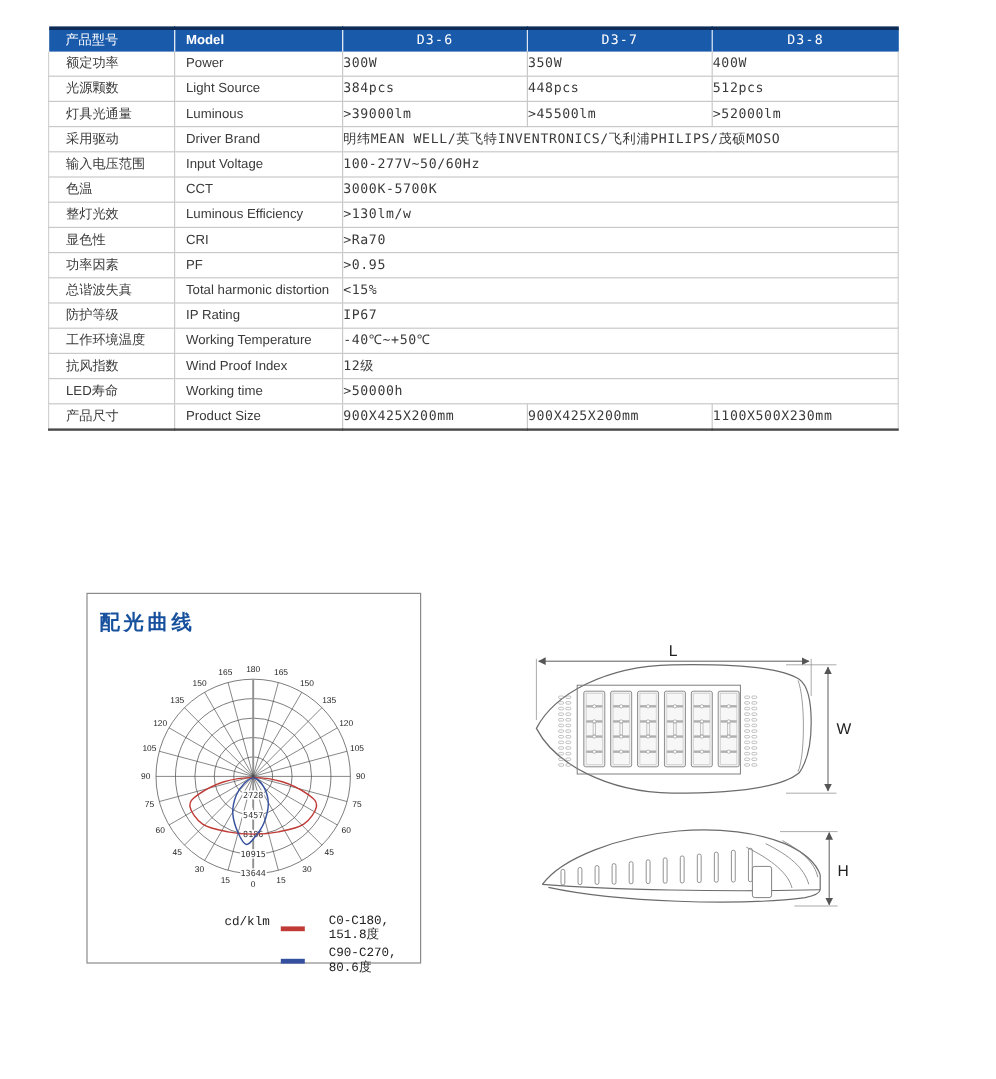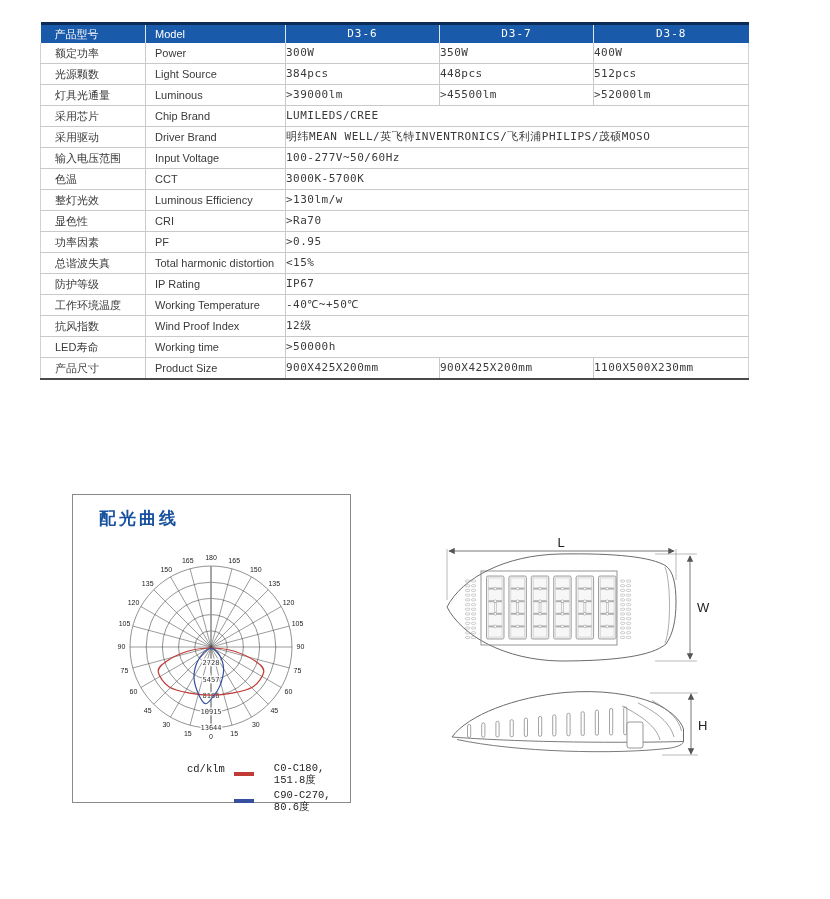--- a/index.html
+++ b/index.html
@@ -10,38 +10,38 @@
   table.spec{
     position:absolute;left:40px;top:22px;width:708px;
     border-collapse:collapse;table-layout:fixed;
     border-top:3px solid #0c2b57;border-bottom:2px solid #4a4a4a;
   }
   table.spec th{
     background:#1a5aab;color:#fff;font-weight:normal;font-size:11px;
     height:18px;padding:0;line-height:18px;
   }
   table.spec th.cn{text-align:left;padding-left:14px;}
-  table.spec th.en{text-align:left;padding-left:9px;border-left:1px solid rgba(255,255,255,.85);}
+  table.spec th.en{text-align:left;padding-left:9px;border-left:1px solid rgba(255,255,255,.85);font-weight:bold;}
   table.spec th.model{border-left:1px solid rgba(255,255,255,.85);font-family:"DejaVu Sans Mono",monospace;letter-spacing:1px;}
   table.spec td{
     font-size:11px;color:#3a3a3a;height:20px;padding:0;line-height:20px;
     border-bottom:1px solid #c9c9c9;white-space:nowrap;overflow:hidden;
   }
   table.spec td.cn{padding-left:14px;border-left:1px solid #d2d2d2;border-right:1px solid #c9c9c9;}
   table.spec td.en{padding-left:9px;border-right:1px solid #c9c9c9;}
   table.spec td.val{font-family:"DejaVu Sans Mono",monospace;border-right:1px solid #c9c9c9;letter-spacing:.5px;}
   table.spec td.val:last-child{border-right:1px solid #d2d2d2;}
 
   
   .curve-box{
     position:absolute;left:72px;top:494px;width:277px;height:307px;
     border:1px solid #8a8a8a;background:#fff;
   }
   .curve-title{
-    position:absolute;left:26px;top:12px;font-size:17px;font-weight:bold;
+    position:absolute;left:10px;top:12px;font-size:17px;font-weight:bold;
     color:#17519e;letter-spacing:3px;
   }
   svg.polar{position:absolute;left:0;top:0;width:277px;height:307px;}
   .legend{
     position:absolute;left:114px;top:267px;display:flex;gap:9px;
     font-family:Liberation Mono, monospace;font-size:10.5px;color:#222;
   }
   .legend-unit{padding-top:1px;}
   .legend-row{display:flex;align-items:center;gap:20px;margin-bottom:3px;line-height:12px;}
   .swatch{display:inline-block;width:26px;height:3.5px;background:#c03a36;}
@@ -86,25 +86,20 @@
           <td class="val">384pcs</td>
           <td class="val">448pcs</td>
           <td class="val">512pcs</td>
         </tr>
         <tr>
           <td class="cn">灯具光通量</td>
           <td class="en">Luminous</td>
           <td class="val">&gt;39000lm</td>
           <td class="val">&gt;45500lm</td>
           <td class="val">&gt;52000lm</td>
-        </tr>
-        <tr>
-          <td class="cn">采用芯片</td>
-          <td class="en">Chip Brand</td>
-          <td class="val" colspan="3">LUMILEDS/CREE</td>
         </tr>
         <tr>
           <td class="cn">采用驱动</td>
           <td class="en">Driver Brand</td>
           <td class="val" colspan="3">明纬MEAN WELL/英飞特INVENTRONICS/飞利浦PHILIPS/茂硕MOSO</td>
         </tr>
         <tr>
           <td class="cn">输入电压范围</td>
           <td class="en">Input Voltage</td>
           <td class="val" colspan="3">100-277V~50/60Hz</td>

